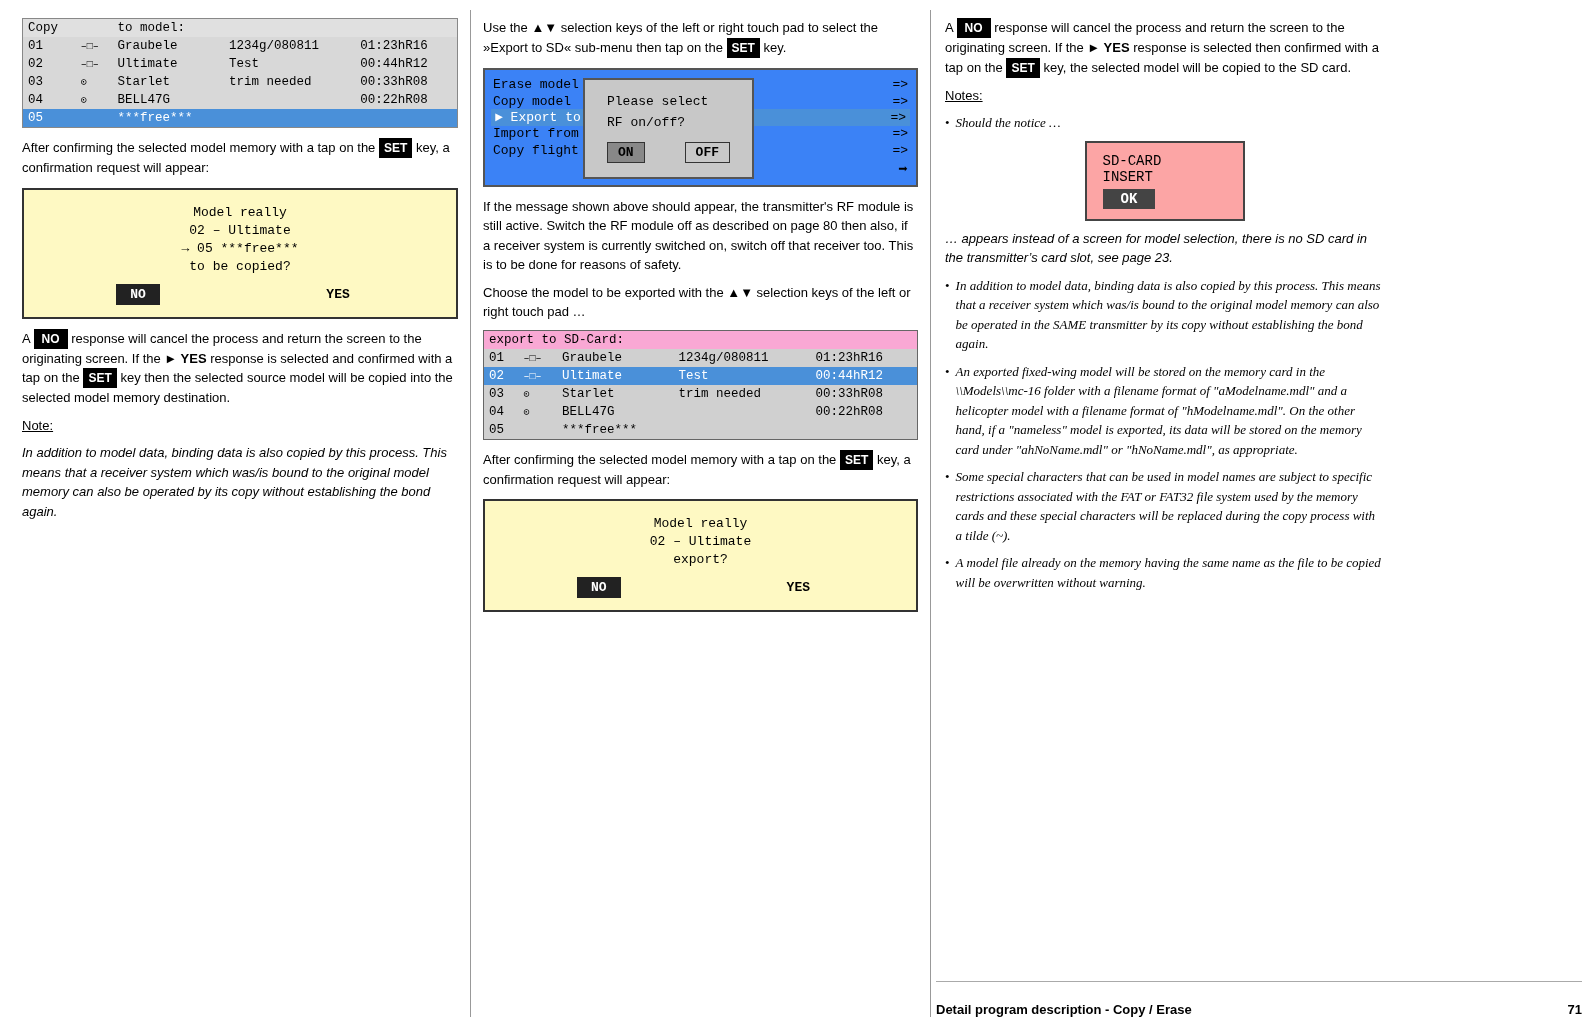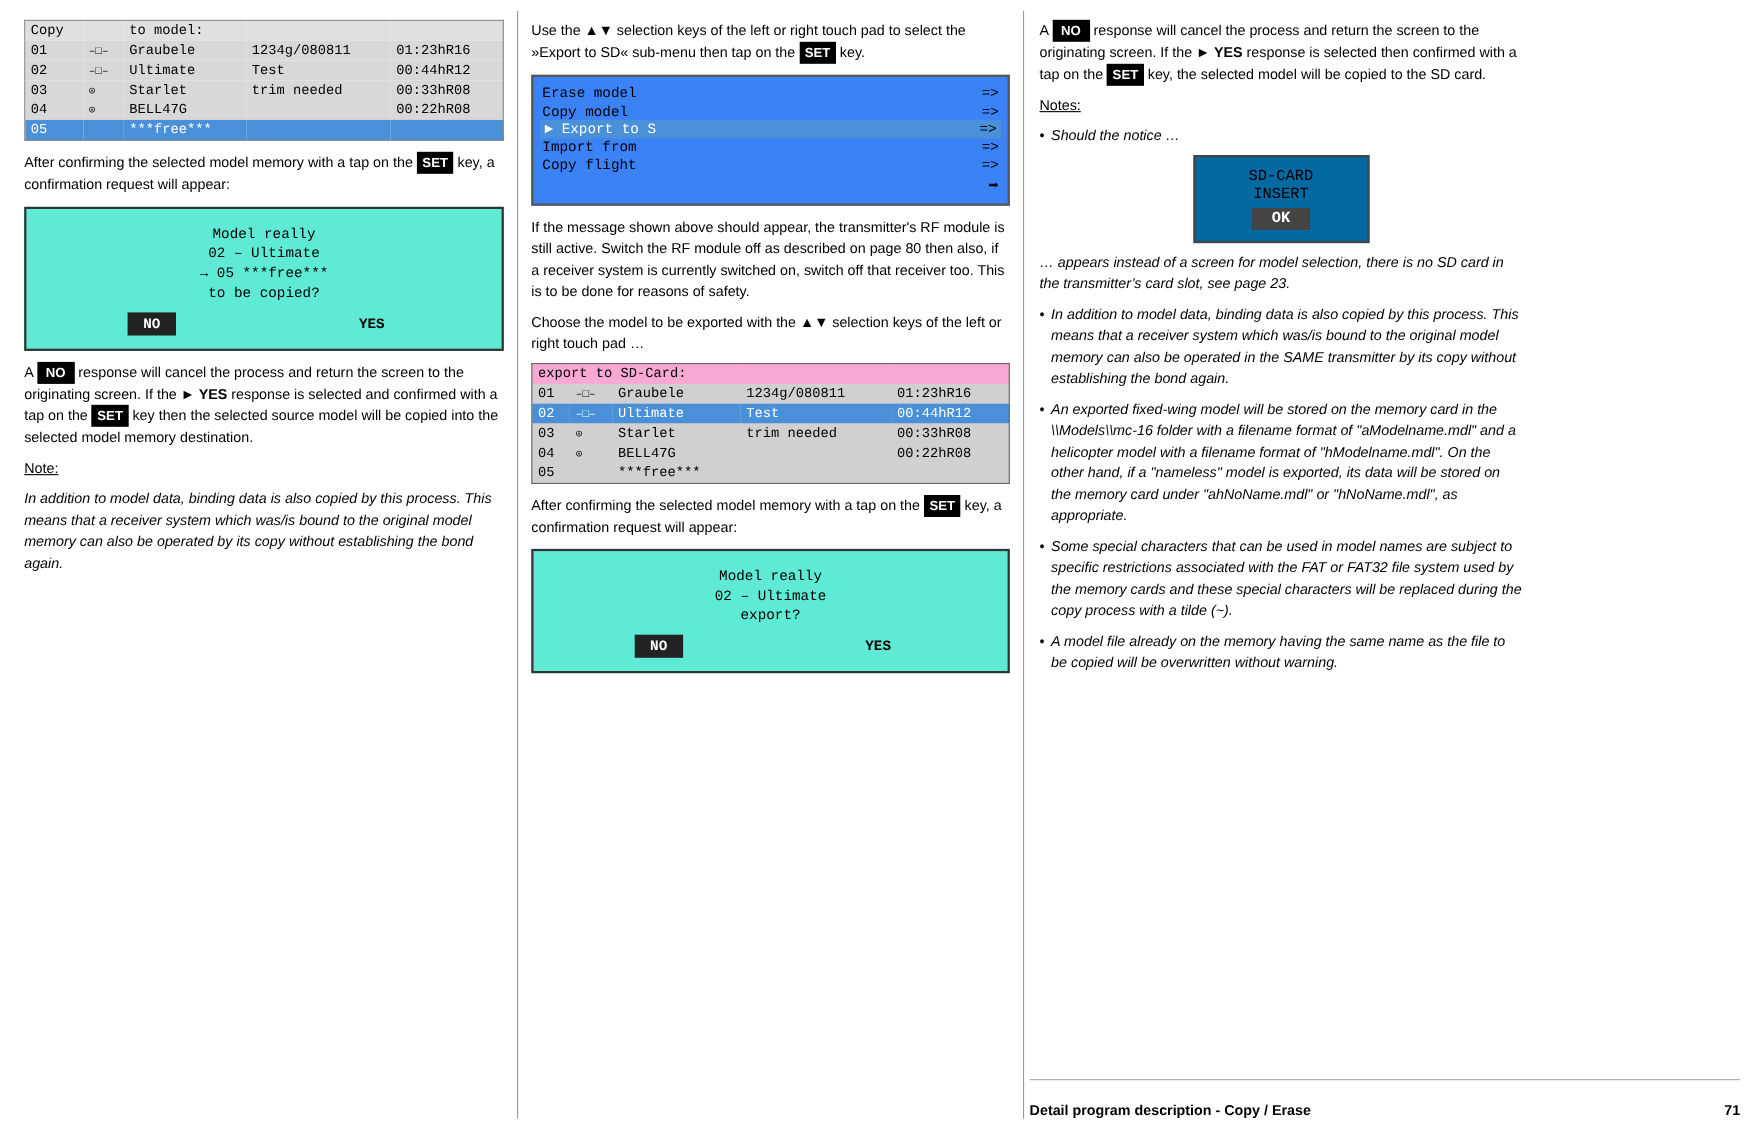--- a/index.html
+++ b/index.html
@@ -58,21 +58,21 @@
       background: #4a90d9;
       color: #fff;
     }
     .model-table tr.normal-row td {
       background: #d8d8d8;
     }
 
     
     .confirm-box {
       border: 2px solid #333;
-      background: #5eead4;
+      background: #fef9c3;
       padding: 12px 16px;
       margin: 10px 0;
       text-align: center;
       font-family: 'Courier New', monospace;
       font-size: 13px;
     }
     .confirm-box .line {
       margin: 3px 0;
     }
     .confirm-buttons {
@@ -194,33 +194,34 @@
       list-style: none;
       padding-left: 0;
     }
     .notes-list li {
       display: flex;
       gap: 6px;
       margin-bottom: 8px;
       line-height: 1.5;
       font-size: 13px;
       font-style: italic;
+      font-family: Liberation Serif, serif;
     }
     .notes-list li::before {
       content: "•";
       font-style: normal;
       flex-shrink: 0;
     }
 
     
     .sdcard-box {
       border: 2px solid #444;
-      background: #0369a1;
+      background: #fca5a5;
       padding: 10px 16px;
-      text-align: center;
+      text-align: left;
       font-family: 'Courier New', monospace;
       font-size: 14px;
       margin: 8px auto;
       width: 160px;
     }
     .sdcard-ok {
       background: #444;
       color: #fff;
       display: inline-block;
       padding: 2px 18px;
@@ -334,20 +335,28 @@
           <span>Import from</span>
           <span class="arrow">=&gt;</span>
         </div>
         <div class="menu-row">
           <span>Copy flight</span>
           <span class="arrow">=&gt;</span>
         </div>
         <div style="text-align:right; font-size:16px">➡</div>
       </div>
 
+      <div style="position:absolute; top:10px; left:100px; border:2px solid #555; background:#c8c8c8; padding:14px 22px; font-family:'Courier New',monospace; font-size:13px; z-index:10;">
+        <div style="margin-bottom:6px">Please select</div>
+        <div style="margin-bottom:12px">RF on/off?</div>
+        <div style="display:flex; gap:20px;">
+          <span class="on-btn">ON</span>
+          <span class="off-btn">OFF</span>
+        </div>
+      </div>
     </div>
 
     <p class="body-text">
       If the message shown above should appear, the transmitter's RF module is still active. Switch the RF module off as described on page 80 then also, if a receiver system is currently switched on, switch off that receiver too. This is to be done for reasons of safety.
     </p>
     <p class="body-text">
       Choose the model to be exported with the ▲▼ selection keys of the left or right touch pad …
     </p>
 
     <table class="export-table">

